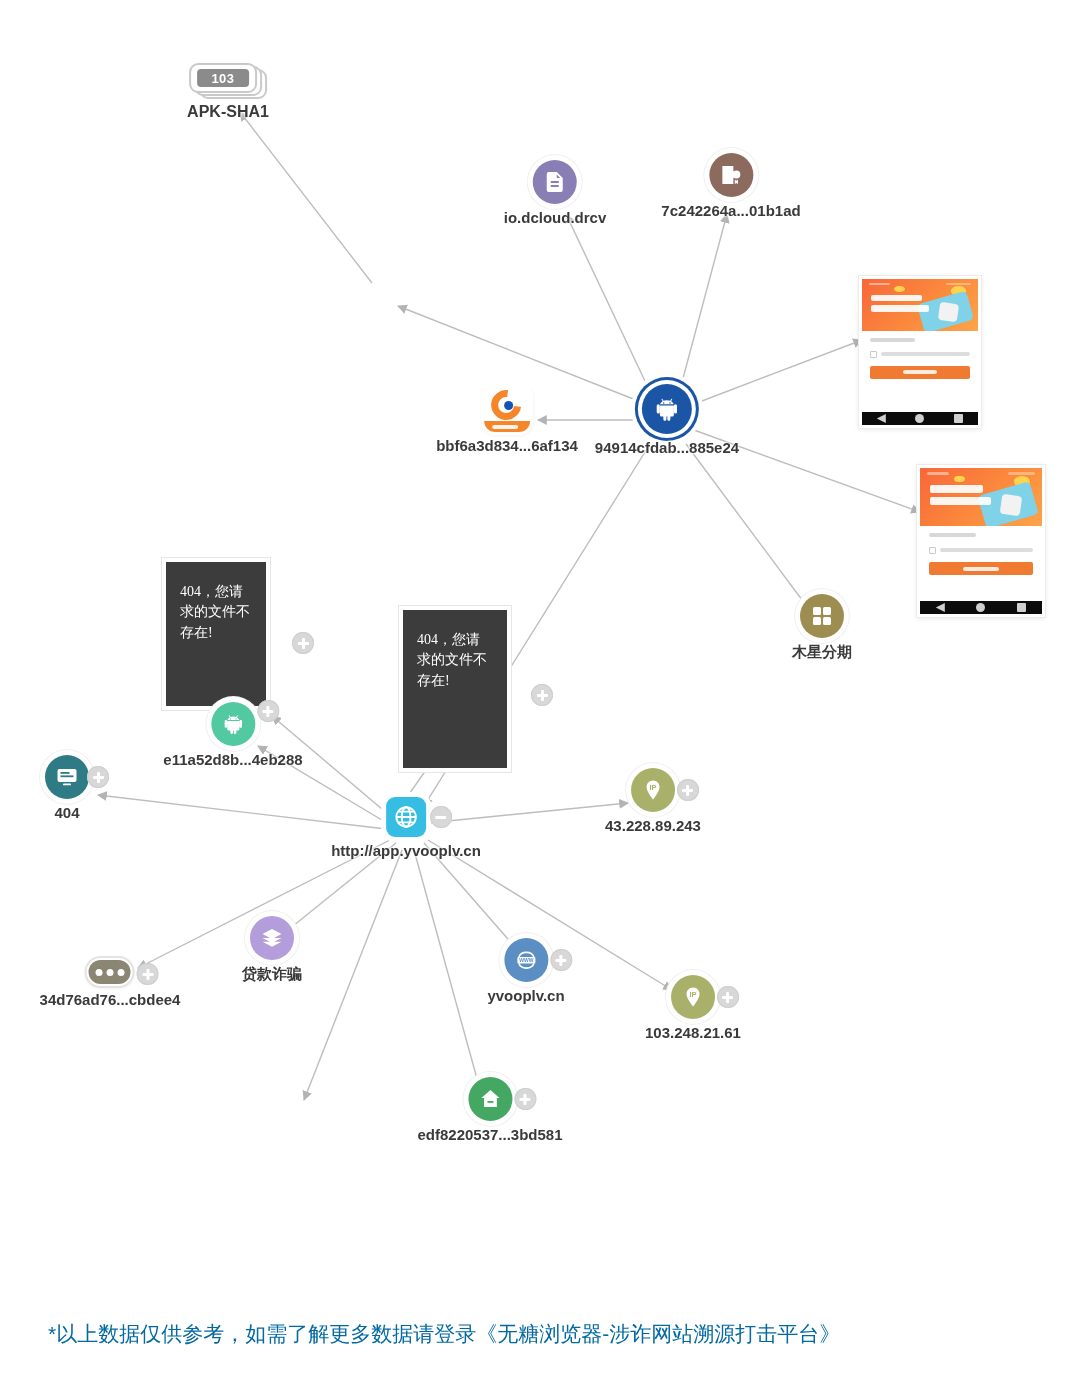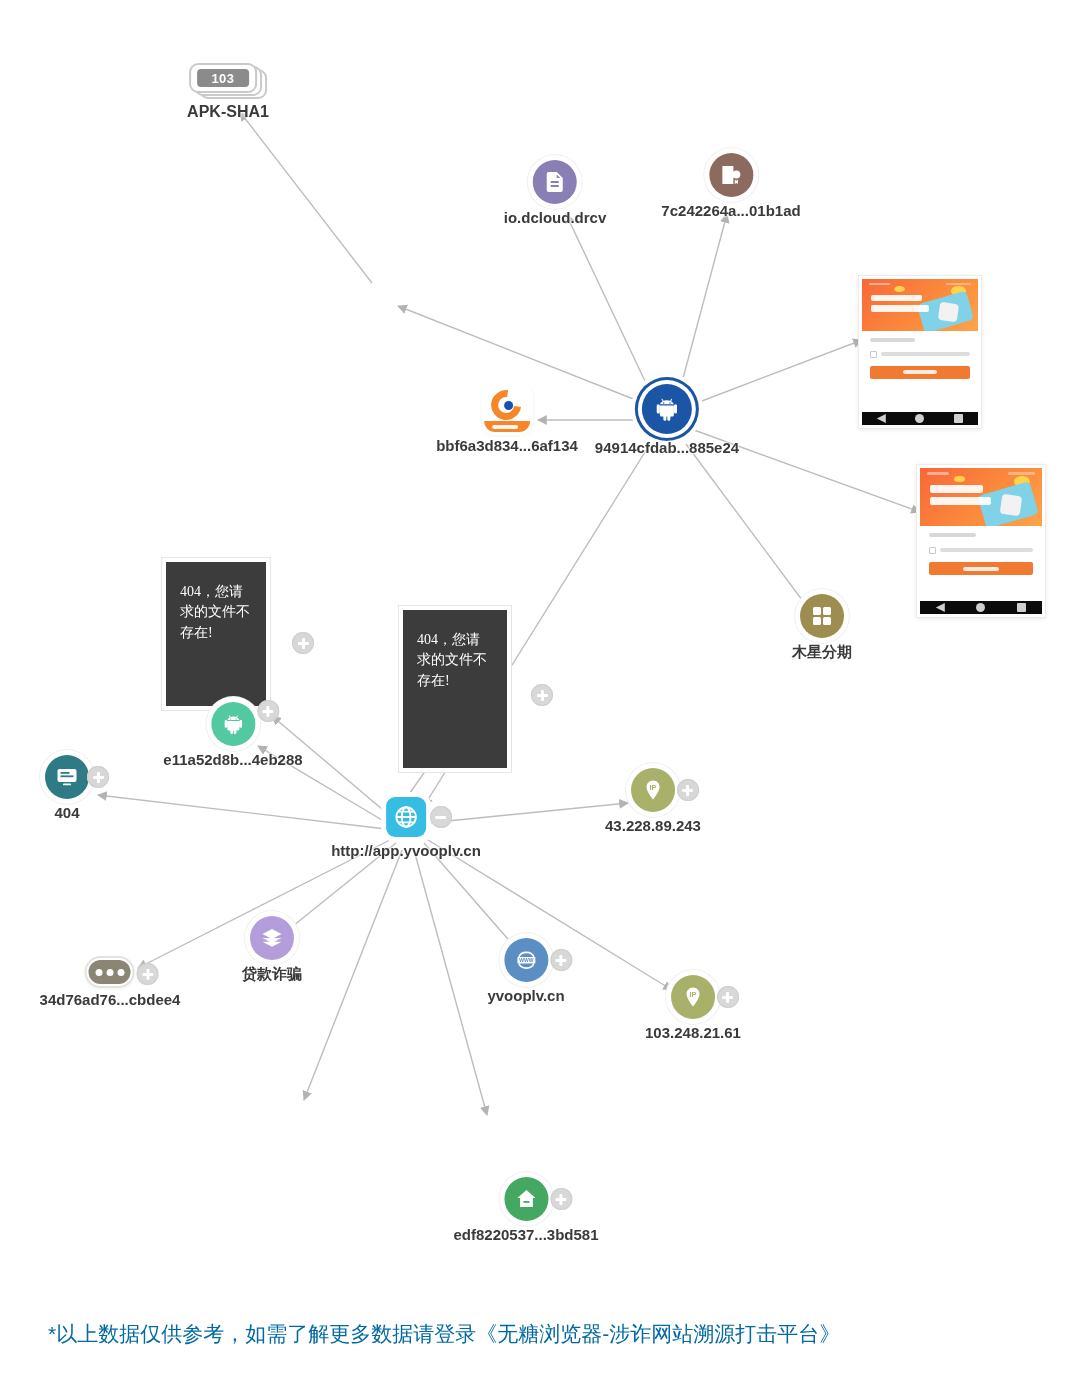--- a/index.html
+++ b/index.html
@@ -520,21 +520,21 @@
       <svg viewBox="0 0 24 24">
           <path d="M12 2.5c-3.6 0-6.5 2.9-6.5 6.5 0 4.9 6.5 12.5 6.5 12.5S18.5 13.9 18.5 9c0-3.6-2.9-6.5-6.5-6.5z" fill="#fff"></path>
           <text x="12" y="12" font-size="7.5" font-weight="bold" text-anchor="middle" fill="#a8b06a" font-family="sans-serif">IP</text>
         </svg>
       <span class="badge plus" style="left:46px; top:11px;"></span>
     </div>
     <div class="node-label">103.248.21.61</div>
   </div>
 
 
-  <div class="node" style="left:490px; top:1210px;margin-left:36px;">
+  <div class="node" style="left:490px; top:1110px;">
     <div class="circ" style="background:#44a863;">
       <svg viewBox="0 0 24 24" fill="#fff">
           <path d="M12 3 3 11h2.6v9h12.8v-9H21L12 3z"></path>
           <rect x="9" y="14" width="6" height="1.8" fill="#44a863"></rect>
         </svg>
       <span class="badge plus" style="left:46px; top:11px;"></span>
     </div>
     <div class="node-label">edf8220537...3bd581</div>
   </div>
 

